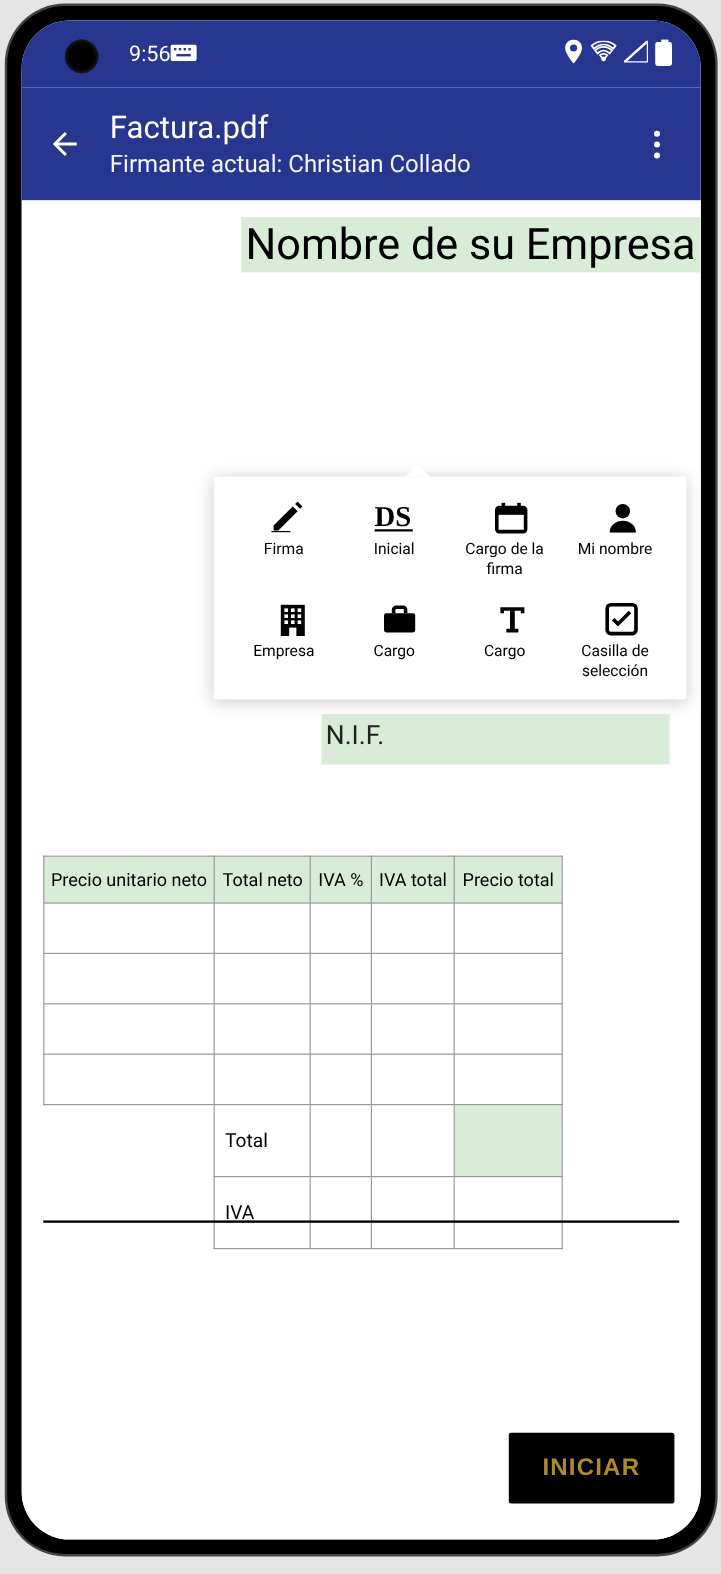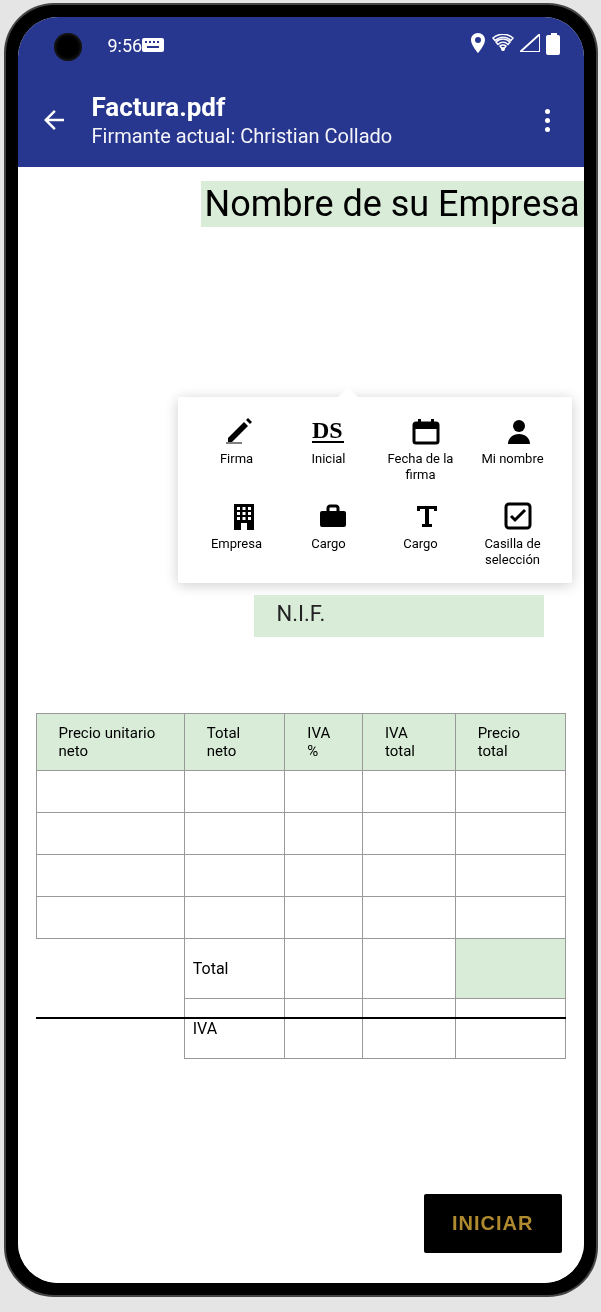--- a/index.html
+++ b/index.html
@@ -55,21 +55,21 @@
   .app-bar {
     height: 94px;
     background: #27368f;
     display: flex;
     align-items: center;
     padding: 0 18px;
     color: #fff;
   }
   .back-btn { width: 36px; height: 36px; display:flex;align-items:center;justify-content:center; }
   .app-titles { flex: 1; margin-left: 20px; }
-  .app-title { font-size: 26px; font-weight: 700; }
+  .app-title { font-size: 26px; font-weight: 400; }
   .app-subtitle { font-size: 20px; font-weight: 400; margin-top: 2px; opacity: 0.95; }
   .menu-btn { width: 36px; height: 36px; display:flex;align-items:center;justify-content:center;flex-direction:column;gap:4px; }
   .menu-dot { width:5px;height:5px;background:#fff;border-radius:50%; }
   .content {
     flex: 1;
     background: #fff;
     position: relative;
     overflow: hidden;
   }
   .heading {
@@ -121,40 +121,40 @@
     height: 32px;
     display: flex;
     align-items: center;
     justify-content: flex-end;
     margin-bottom: 4px;
   }
   .tool-label { line-height: 1.2; min-height: 28px; }
   .nif-field {
     position: absolute;
     top: 428px;
-    left: 236px;
+    left: 250px;
     width: 290px;
     height: 42px;
     background: #d8ecd8;
-    padding: 6px 23px;
+    padding: 6px 4px;
     font-size: 22px;
     color: #222;
   }
   .table {
     position: absolute;
     top: 546px;
     left: 18px;
     right: 18px;
     border-collapse: collapse;
     font-size: 16px;
   }
   .table th {
     background: #d8ecd8;
     font-weight: 400;
-    padding: 10px 22px;
+    padding: 10px 6px;
     border: 1px solid #999;
     text-align: left;
     font-size: 15px;
   }
   .table td {
     border: 1px solid #999;
     height: 42px;
     padding: 20px 8px;
   }
   .table td.no-border { border: none; }
@@ -263,21 +263,21 @@
           </div>
           <div class="tool">
             <div class="tool-icon">
                 <svg width="28" height="28" viewBox="0 0 28 28">
                   <rect x="2" y="6" width="24" height="20" rx="2" fill="none" stroke="#000" stroke-width="3"></rect>
                   <rect x="2" y="6" width="24" height="6" fill="#000"></rect>
                   <rect x="6" y="2" width="3" height="6" fill="#000"></rect>
                   <rect x="19" y="2" width="3" height="6" fill="#000"></rect>
                 </svg>
               </div>
-            <div class="tool-label">Fecha de la firma</div>
+            <div class="tool-label">Cargo de la firma</div>
           </div>
           <div class="tool">
             <div class="tool-icon">
                 <svg width="26" height="26" viewBox="0 0 26 26">
                   <circle cx="13" cy="8" r="6" fill="#000"></circle>
                   <path d="M2 26c0-6 5-10 11-10s11 4 11 10H2z" fill="#000"></path>
                 </svg>
               </div>
             <div class="tool-label">Mi nombre</div>
           </div>

